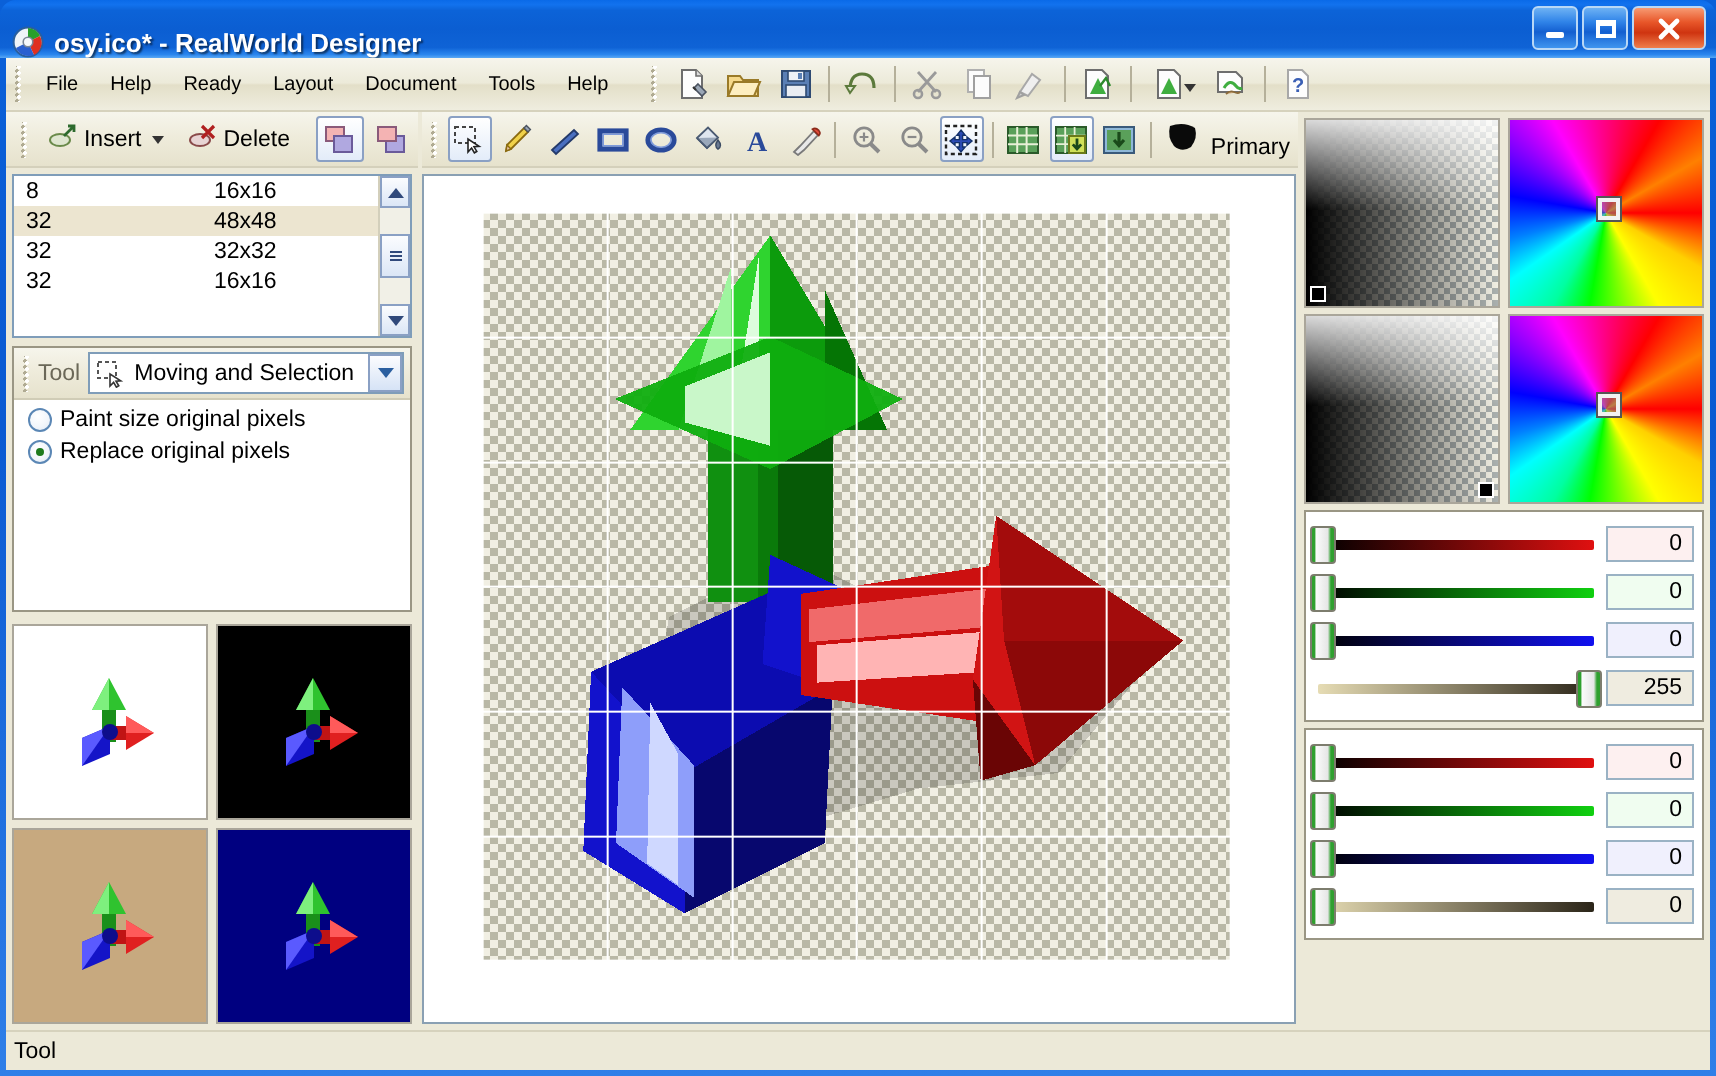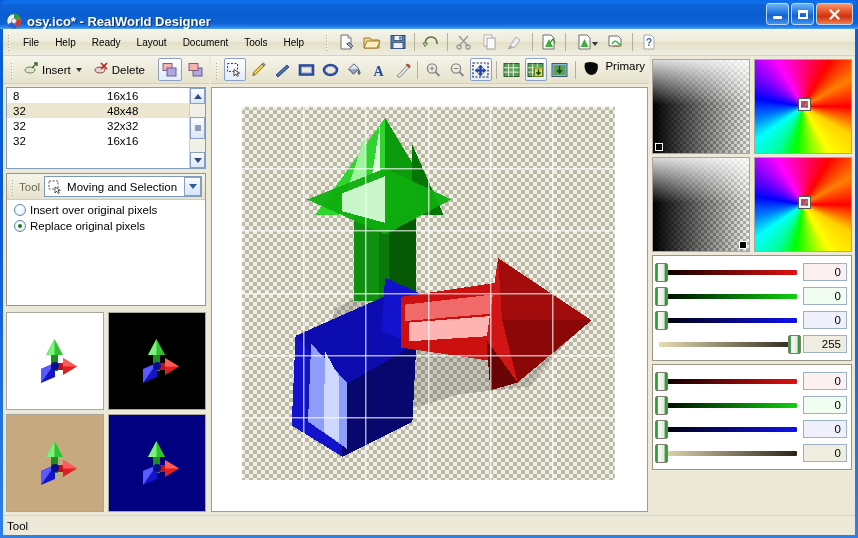--- a/index.html
+++ b/index.html
@@ -456,21 +456,21 @@
                 </svg>
               </span>
               <span>Moving and Selection</span>
               <span class="cbtn">
                 <span style="width:0;height:0;border-left:4px solid transparent;border-right:4px solid transparent;border-top:5px solid #2a5fa0;"></span>
               </span>
             </div>
           </div>
           <div class="radio-line">
             <span class="radio"></span>
-            <span>Insert over original pixels</span>
+            <span>Paint size original pixels</span>
           </div>
           <div class="radio-line">
             <span class="radio on"></span>
             <span>Replace original pixels</span>
           </div>
         </div>
 
         <div id="previews">
           <div class="pv" style="background:#ffffff">
             <svg class="axis" width="52" height="52" viewBox="0 0 52 52">
@@ -617,21 +617,21 @@
             </svg>
           </div>
           <div class="togbtn">
             <svg width="17" height="16" viewBox="0 0 17 16">
               <rect x="1" y="1.5" width="15" height="13" fill="#8fb8d8" stroke="#3a5a7a"></rect>
               <rect x="2.5" y="3" width="12" height="10" fill="#5aa05a"></rect>
               <path d="M8.5 4 v6 M6 8 L8.5 10.8 L11 8" stroke="#1a4a1a" stroke-width="1.6" fill="none"></path>
             </svg>
           </div>
           <div class="tsep"></div>
-          <div style="display:flex;align-items:flex-start;gap:5px;padding:0 4px;">
+          <div style="display:flex;align-items:flex-end;gap:5px;padding:0 4px;">
             <span>
               <svg width="18" height="17" viewBox="0 0 18 17">
                 <path d="M3 3 Q10 0.5 15.5 4 Q17 9 13.5 13.5 Q9 16.5 5 13 Q1.5 8.5 3 3 Z" fill="#0a0a0a"></path>
               </svg>
             </span>
             <span style="font-size:11.5px">Primary</span>
           </div>
         </div>
 
         <div id="canvasarea">

